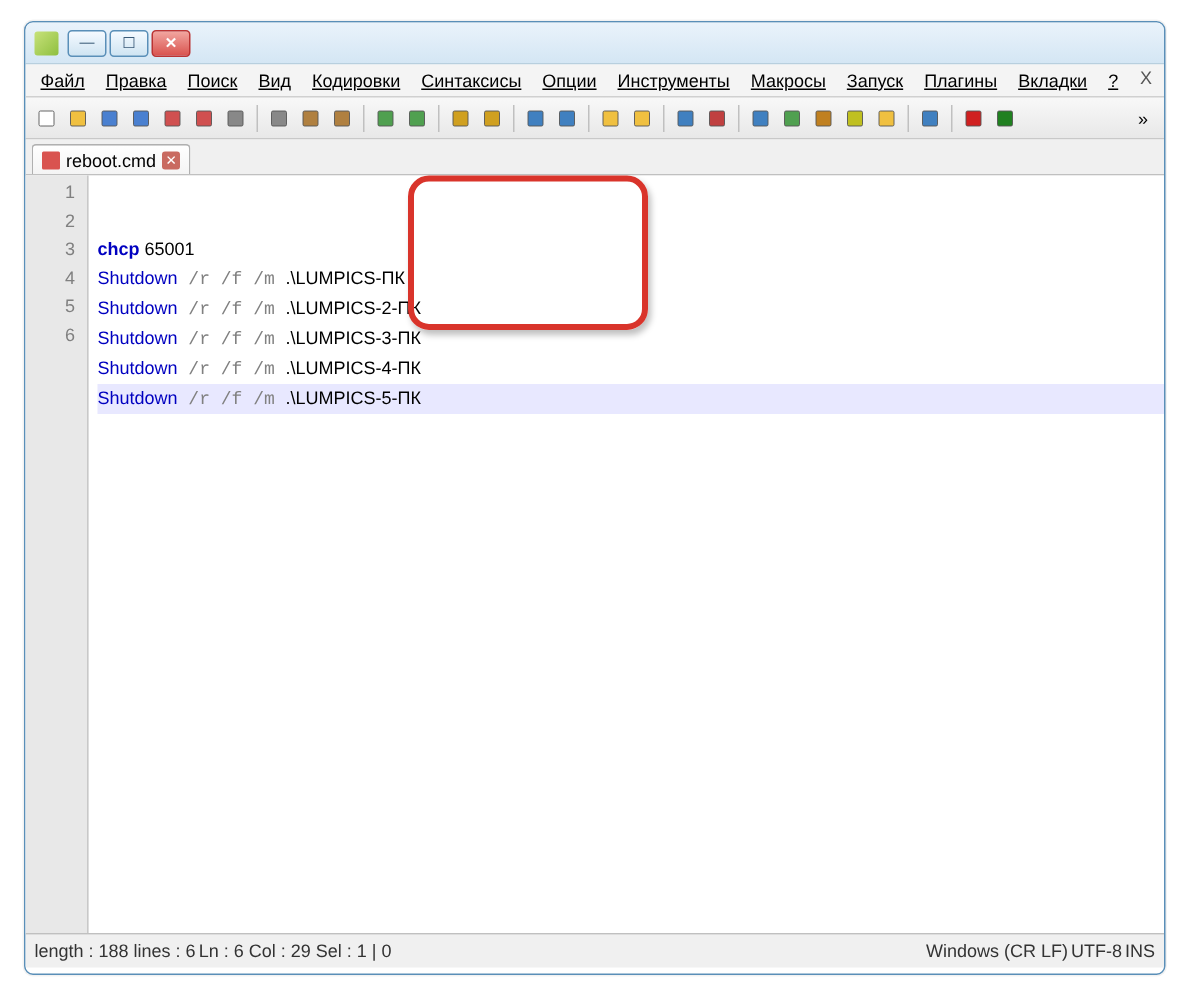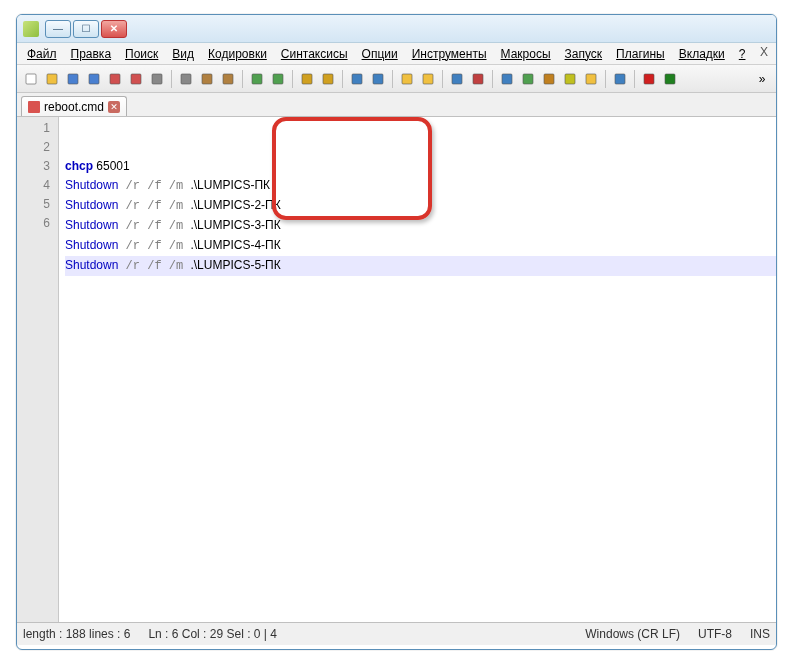--- a/index.html
+++ b/index.html
@@ -23,21 +23,21 @@
 .tab .doc-icon { width:12px; height:12px; background:#d9534f; border-radius:1px; }
 .tab .close { width:12px; height:12px; background:#c96a60; color:#fff; font-size:9px; display:flex; align-items:center; justify-content:center; border-radius:2px; }
 .editor { display:flex; height:506px; background:#fff; border-bottom:1px solid #c0c0c0; position:relative; }
 .gutter { width:42px; background:#e8e8e8; border-right:1px solid #c8c8c8; text-align:right; padding:2px 8px 0 0; font-family:"Courier New",monospace; font-size:14px; color:#808080; line-height:19px; }
 .code { flex:1; padding:2px 0 0 6px; font-family:"Courier New",monospace; font-size:14px; line-height:19px; white-space:pre; position:relative; }
 .code-line.current { background:#e8e8ff; }
 .kw-cmd { color:#0000c0; font-weight:bold; }
 .kw-sh { color:#0000c0; }
 .flag { color:#808080;font-family:Liberation Mono, monospace; }
 .highlight { position:absolute; border:4px solid #d9342b; border-radius:14px; box-shadow:2px 3px 4px rgba(0,0,0,0.25); pointer-events:none; }
-.statusbar { height:22px; background:#f0f0f0; display:flex; align-items:center; padding:0 6px; gap:18px; font-size:11px; color:#333; }
+.statusbar { height:22px; background:#f0f0f0; display:flex; align-items:center; padding:0 6px; gap:2px; font-size:11px; color:#333; }
 .statusbar .cell { white-space:nowrap; }
 .statusbar .spacer { flex:1; }
 .toolbar .chev { margin-left:auto; }
 .ic-svg { width:14px; height:14px; }
 </style>
 </head>
 <body>
 
 <div class="window">
 
@@ -237,20 +237,20 @@
         <div>5</div>
         <div>6</div>
       </div>
     <div class="code" id="code">
       <div class="code-line"><span class="kw-cmd">chcp</span> 65001</div><div class="code-line"><span class="kw-sh">Shutdown</span><span class="flag"> /r /f /m </span>.\LUMPICS-ПК</div><div class="code-line"><span class="kw-sh">Shutdown</span><span class="flag"> /r /f /m </span>.\LUMPICS-2-ПК</div><div class="code-line"><span class="kw-sh">Shutdown</span><span class="flag"> /r /f /m </span>.\LUMPICS-3-ПК</div><div class="code-line"><span class="kw-sh">Shutdown</span><span class="flag"> /r /f /m </span>.\LUMPICS-4-ПК</div><div class="code-line current"><span class="kw-sh">Shutdown</span><span class="flag"> /r /f /m </span>.\LUMPICS-5-ПК</div><div class="highlight" style="left:213px;top:0px;width:160px;height:103px;"></div>
     </div>
   </div>
 
   <div class="statusbar">
     <div class="cell">length : 188    lines : 6</div>
-    <div class="cell">Ln : 6    Col : 29    Sel : 0 | 4</div>
+    <div class="cell">Ln : 6    Col : 29    Sel : 1 | 0</div>
     <div class="spacer"></div>
     <div class="cell">Windows (CR LF)</div>
     <div class="cell">UTF-8</div>
     <div class="cell">INS</div>
   </div>
 
 </div>
 
 </body></html>

